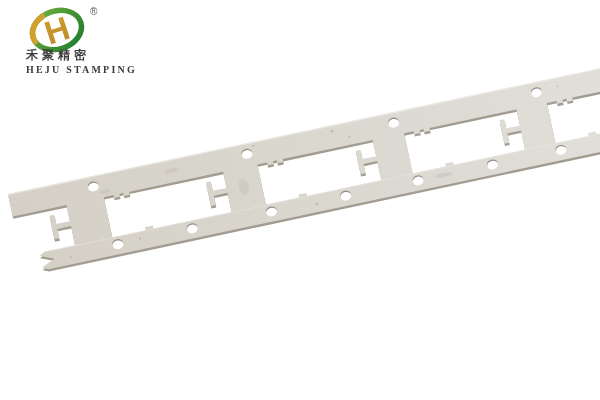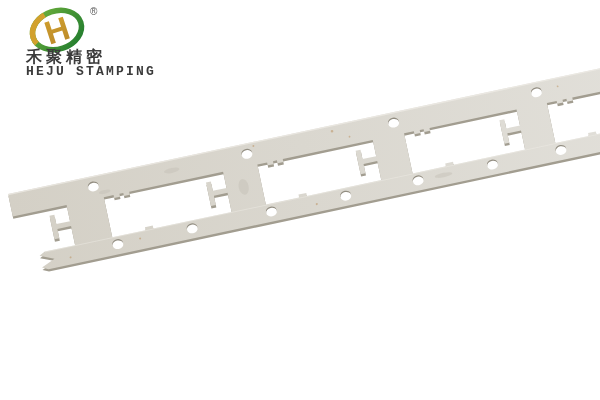--- a/index.html
+++ b/index.html
@@ -9,27 +9,27 @@
     background:#ffffff;
     overflow:hidden;
     font-family:"Liberation Sans", sans-serif;
   }
   
   .logo-block{position:absolute;left:0;top:0;width:130px;height:90px;}
   .logo-emblem{position:absolute;left:0;top:0;}
   .cn-name{
     position:absolute;left:26px;top:47px;
     font-family:"DejaVu Serif", serif;
-    font-weight:bold;font-size:16px;letter-spacing:4px;
+    font-weight:bold;font-size:12px;letter-spacing:4px;
     color:#3b3b3b;white-space:nowrap;
   }
   .en-name{
     position:absolute;left:26px;top:64px;
-    font-family:Liberation Mono, monospace;
-    font-weight:bold;font-size:13px;letter-spacing:2.2px;
+    font-family:Liberation Serif, serif;
+    font-weight:bold;font-size:10px;letter-spacing:2.2px;
     color:#3b3b3b;white-space:nowrap;
   }
   
   .photo-svg{position:absolute;left:0;top:0;}
 </style>
 </head>
 <body>
 
 <div id="stage">
 

